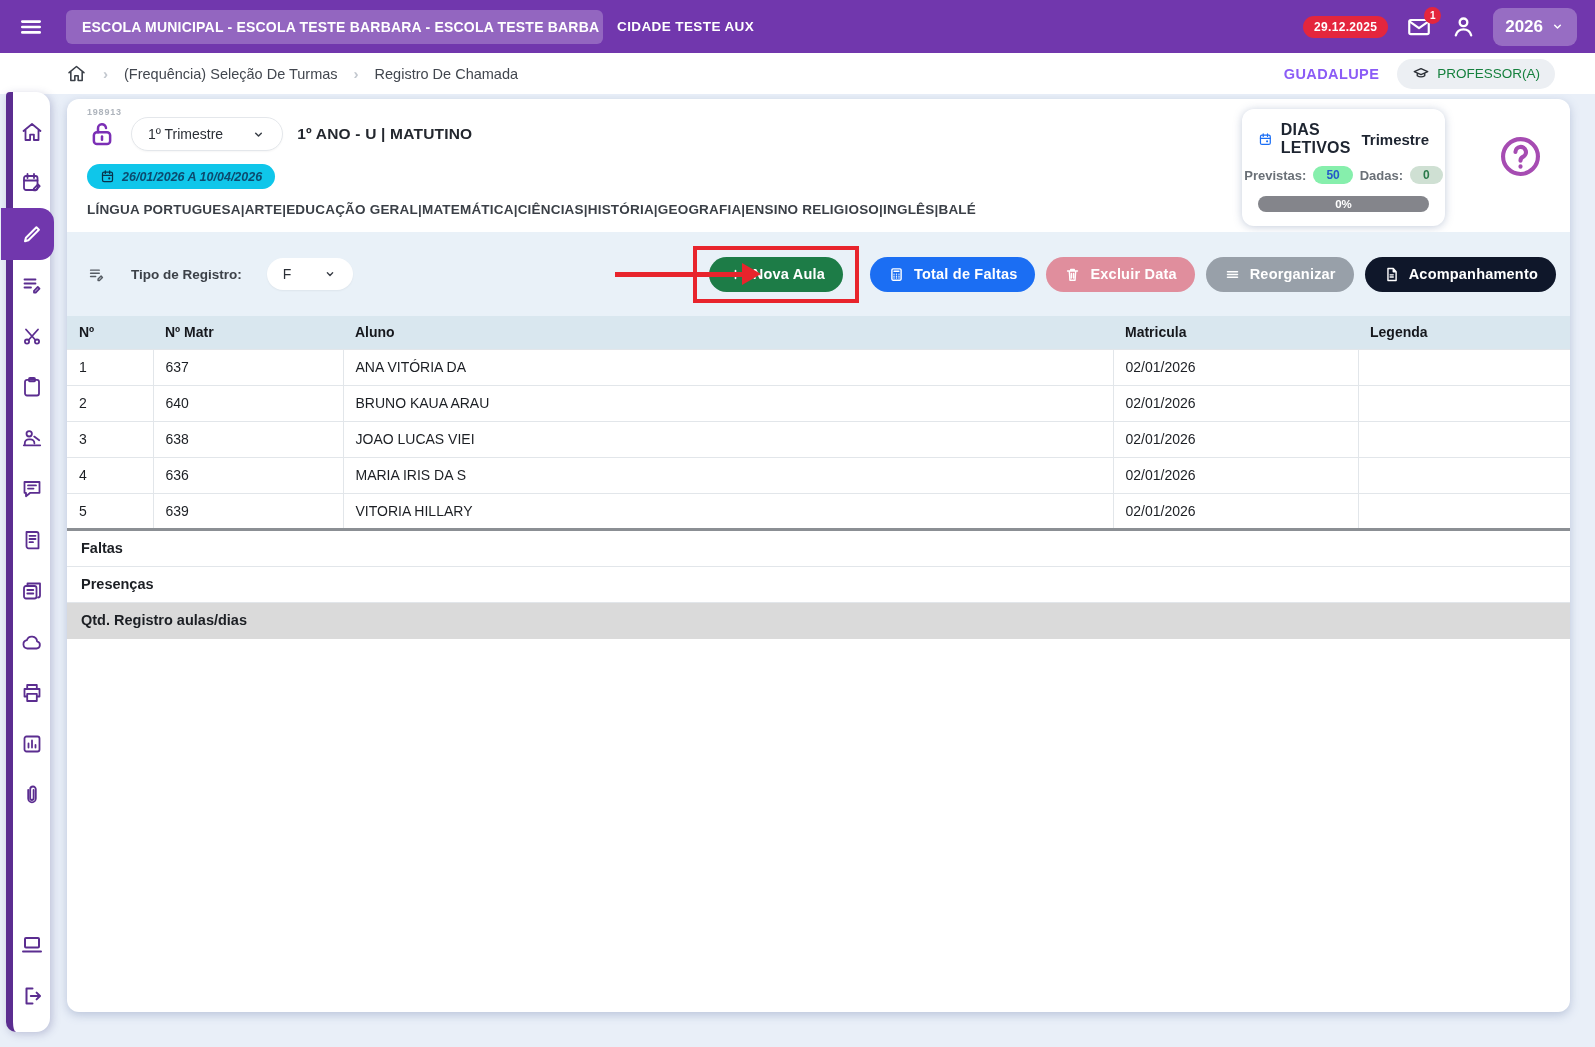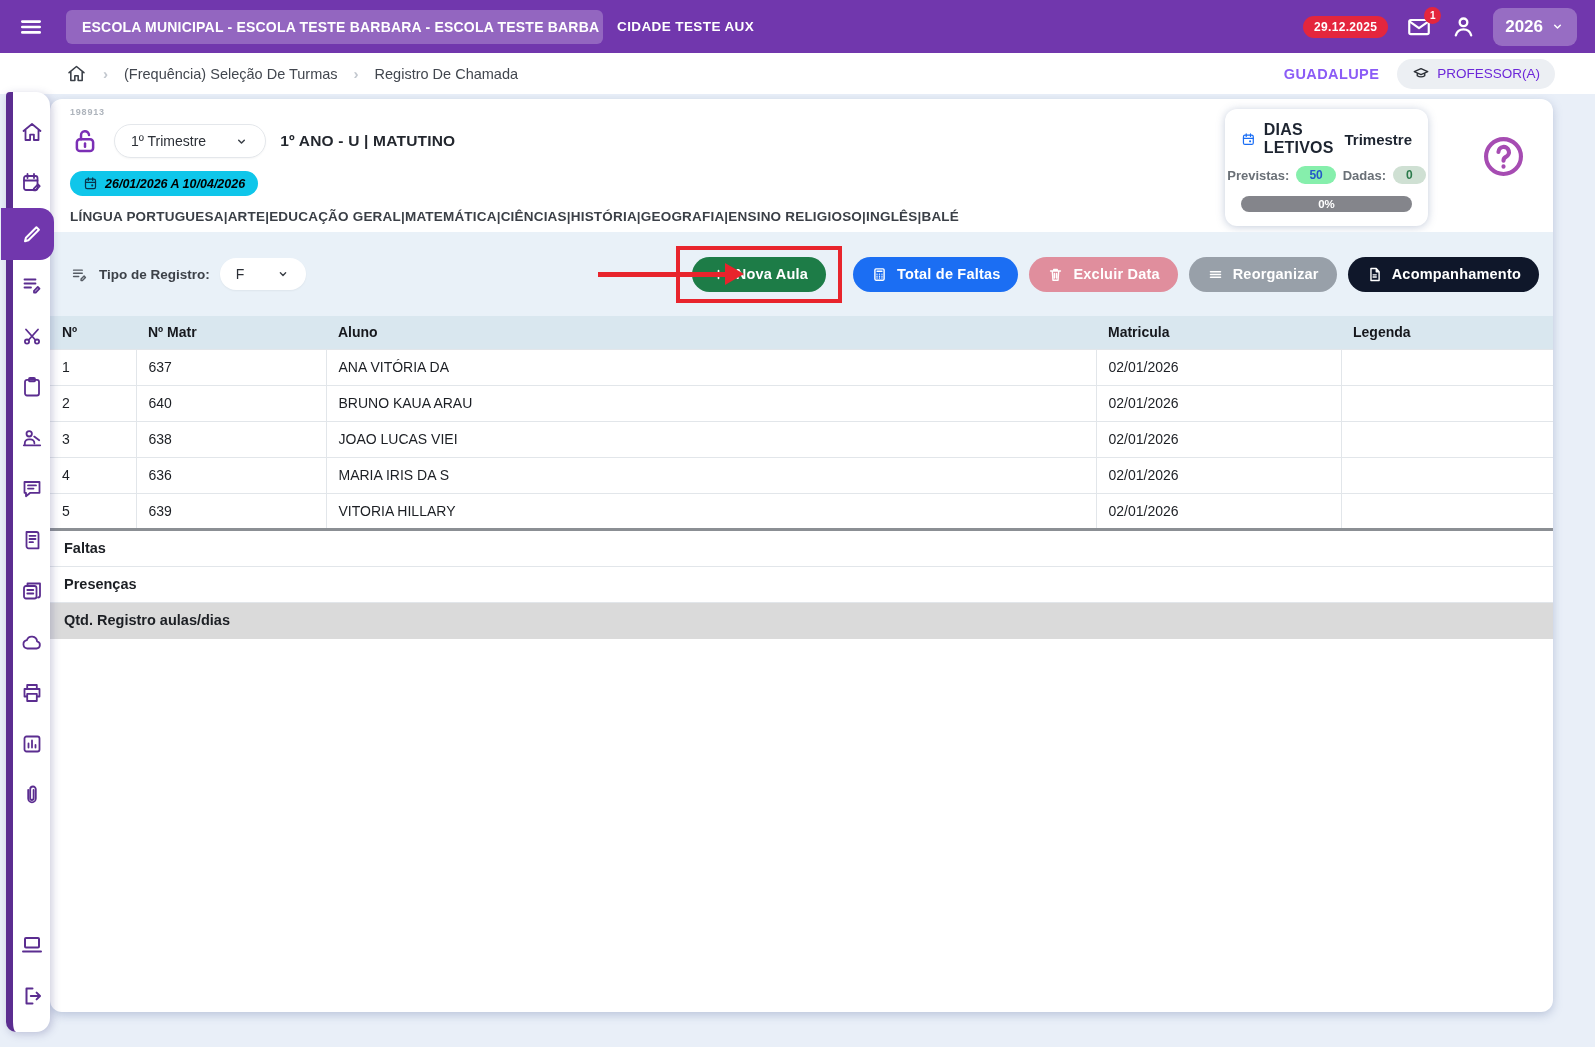--- a/index.html
+++ b/index.html
@@ -52,21 +52,21 @@
     position:absolute; left:0; top:53px; width:1595px; height:41px; background:#fff;
     display:flex; align-items:center; padding:0 40px 0 66px; z-index:10;
   }
   .crumb-home { width:21px; height:21px; color:#3b4048; cursor:pointer; }
   .crumb-sep { color:#c3c8cf; font-size:15px; margin:0 16px; font-weight:700; }
   .crumb { font-size:14.5px; color:#42474f; cursor:pointer; }
   .crumb-right { margin-left:auto; display:flex; align-items:center; gap:18px; }
   .user-name { color:#8b5cf6; font-weight:700; font-size:14.5px; letter-spacing:.4px; }
   .role-pill {
     background:#eceff3; border-radius:17px; padding:6px 15px;
-    display:flex; align-items:center; gap:7px; font-size:13.5px; color:#6d28d9;
+    display:flex; align-items:center; gap:7px; font-size:13.5px; color:#15803d;
   }
   .role-pill .icon { width:18px; height:18px; color:#2b2f36; }
 
   
   .sidebar {
     position:absolute; left:6px; top:92px; width:44px; height:940px;
     background:#fff; border-left:7px solid var(--purple-dark,#5b2d90);
     border-radius:4px 14px 14px 10px;
     box-shadow:2px 2px 8px rgba(70,70,130,.28);
     display:flex; flex-direction:column; align-items:center;
@@ -76,40 +76,40 @@
   .side-item .icon { width:24px; height:24px; }
   .side-item.active { color:#fff; }
   .side-item.active::before {
     content:""; position:absolute; left:-17px; top:-12px; width:53px; height:52px;
     background:var(--purple,#7137ad); border-radius:0 14px 14px 0; z-index:-1;
   }
   .side-item.bottom { margin-top:auto; }
 
   
   .card {
-    position:absolute; left:50px; top:99px; width:1503px; height:913px;
+    position:absolute; left:67px; top:99px; width:1503px; height:913px;
     background:#fff; border-radius:12px; box-shadow:0 3px 10px rgba(110,130,170,.38);
     overflow:hidden; z-index:5;
   }
   .card-head { position:relative; padding:8px 22px 16px 20px; height:133px; }
   .class-code { font-size:9px; font-weight:700; color:#aeb4bc; letter-spacing:.8px; }
-  .head-row { display:flex; align-items:center; gap:14px; margin-top:7px; }
+  .head-row { display:flex; align-items:center; gap:14px; }
   .lock { width:30px; height:30px; color:#7b2fb5; }
   .tri-pill {
     border:1px solid #e4e7eb; border-radius:20px; padding:8px 16px;
     display:flex; align-items:center; gap:28px; cursor:pointer; background:#fff;
     box-shadow:0 1px 2px rgba(0,0,0,.04);
   }
   .tri-pill span { font-size:14px; color:#2b2f36; }
   .tri-pill .chev { width:15px; height:15px; color:#3b4048; }
   .class-title { font-size:15.5px; font-weight:700; color:#23272e; letter-spacing:.2px; }
   .date-badge {
     display:inline-flex; align-items:center; gap:7px; margin-top:13px;
     background:var(--cyan,#0fc6ea); border-radius:15px; padding:5px 13px;
-    font-size:12.5px; font-weight:700; color:#000000; font-style:italic;
+    font-size:12.5px; font-weight:700; color:#0c4a6e; font-style:italic;
   }
   .date-badge .icon { width:15px; height:15px; color:#09344c; }
   .subjects { margin-top:13px; font-size:13.5px; font-weight:700; color:#3a3f46; letter-spacing:.2px; }
 
   .dias-card {
     position:absolute; right:125px; top:10px; width:203px;
     background:#fff; border-radius:12px; box-shadow:0 1px 9px rgba(100,120,160,.38);
     padding:12px 16px 14px 16px;
   }
   .dias-title { display:flex; align-items:center; justify-content:center; gap:8px; }
@@ -128,21 +128,21 @@
   }
   .help-circle {
     position:absolute; right:27px; top:35px; width:45px; height:45px; color:#a64cb2; cursor:pointer;
   }
 
   
   .toolbar {
     position:relative; background:var(--section,#e9f1f8); height:84px;
     display:flex; align-items:center; padding:0 14px 0 20px;
   }
-  .tipo { display:flex; align-items:center; gap:10px; }
+  .tipo { display:flex; align-items:center; gap:25px; }
   .tipo .icon { width:19px; height:19px; color:#555b63; }
   .tipo label { font-size:13.5px; font-weight:700; color:#3c4148; }
   .f-pill {
     background:#fff; border-radius:19px; padding:8px 16px; min-width:86px;
     display:flex; align-items:center; justify-content:space-between; gap:20px; cursor:pointer;
     box-shadow:0 1px 2px rgba(0,0,0,.05); font-size:14px; color:#2b2f36;
   }
   .f-pill .chev { width:14px; height:14px; color:#3b4048; }
   .annot-arrow {
     position:absolute; left:548px; top:50%; margin-top:-2.5px; width:128px; height:5px;

